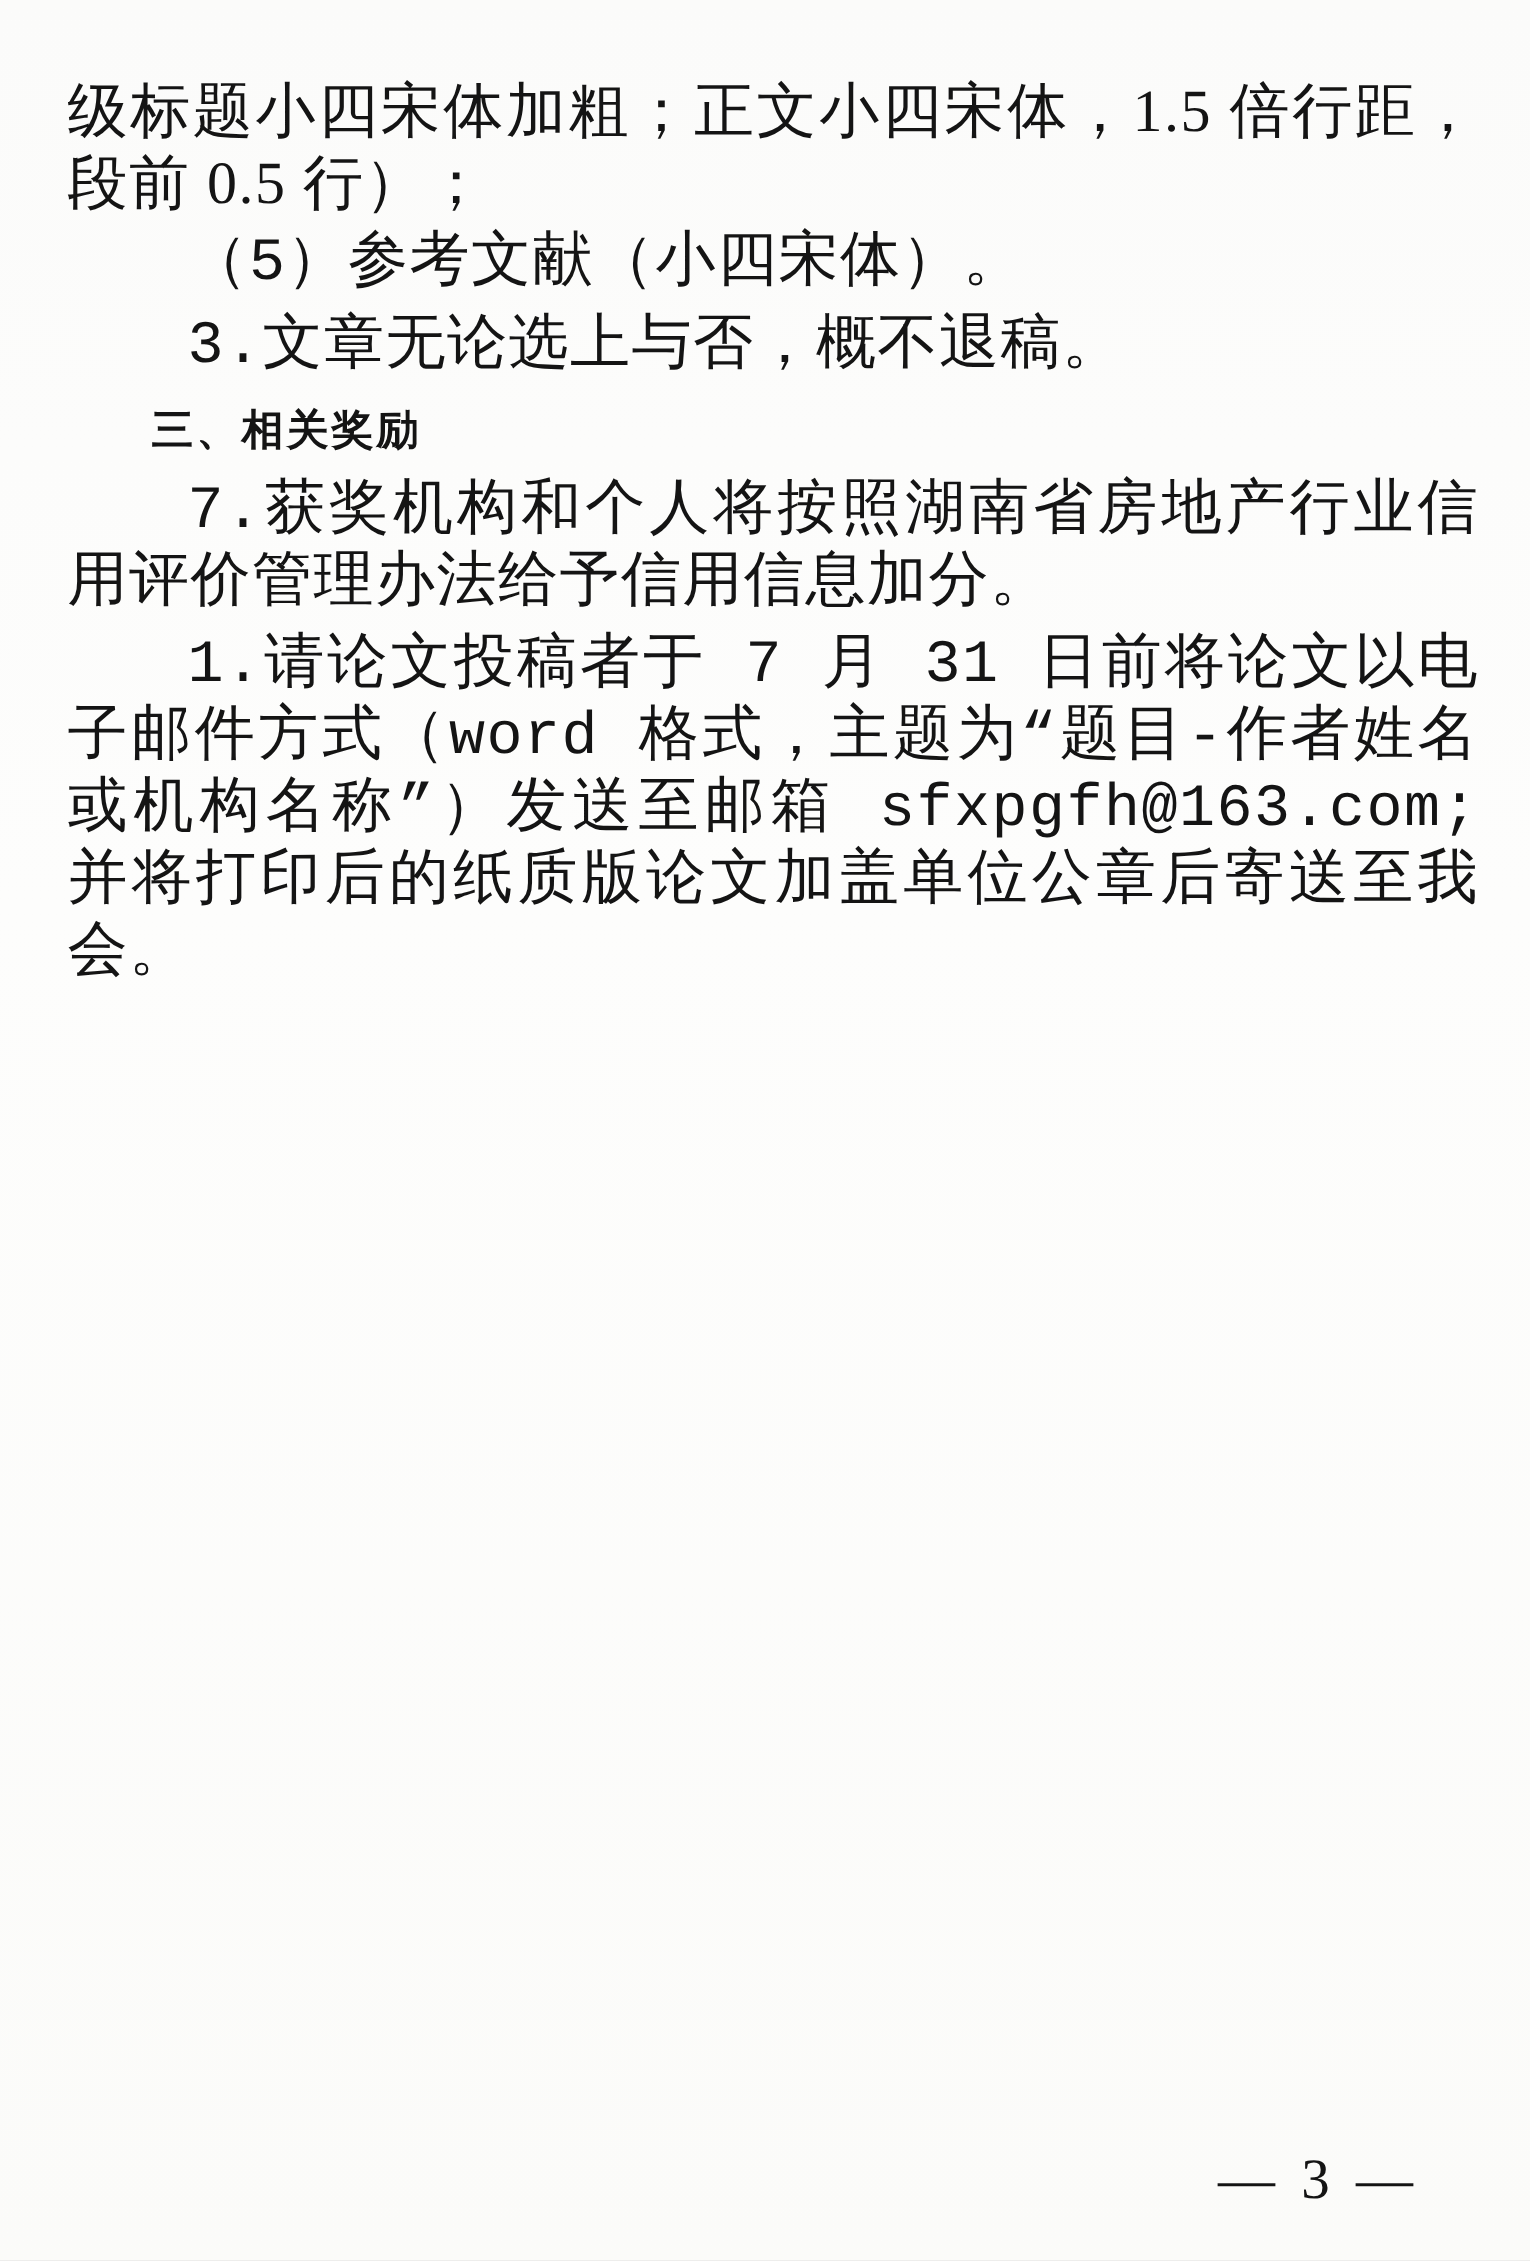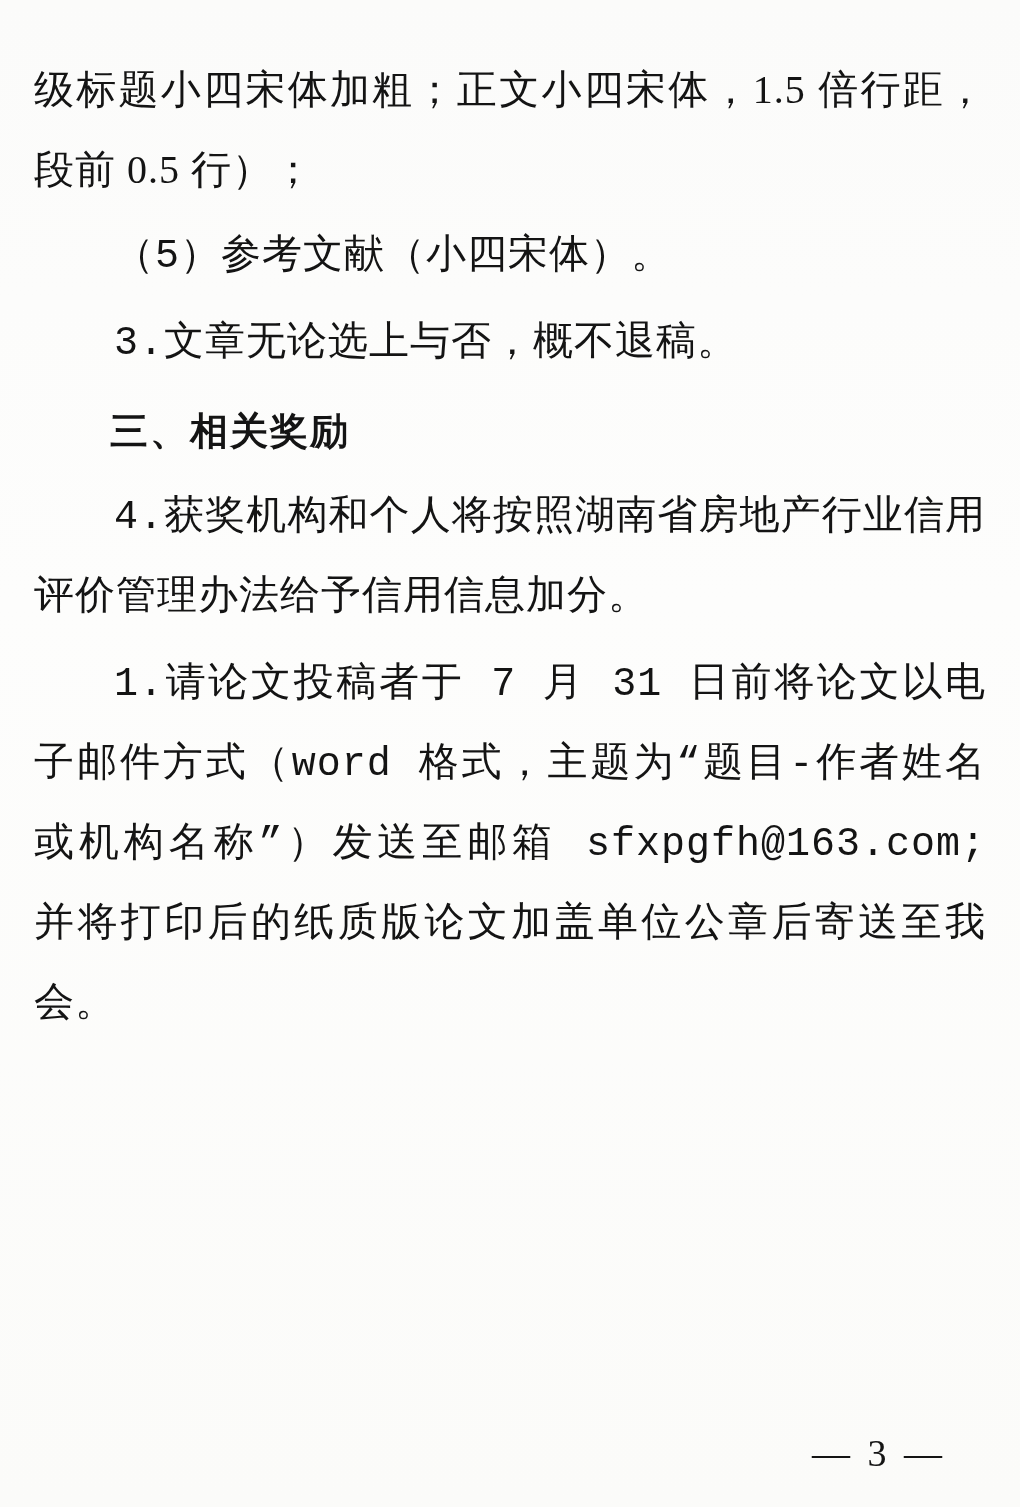--- a/index.html
+++ b/index.html
@@ -14,36 +14,36 @@
     margin: 0 auto;
     box-sizing: border-box;
     background: linear-gradient(180deg, #fbfbfa 0%, #fdfdfc 40%, #fbfbf9 100%);
     color: #141414;
     font-family: "Liberation Serif", "DejaVu Serif", serif;
     overflow: hidden;
     padding: 50px 34px 0 34px;
   }
   .block {
     font-size: 40px;
-    line-height: 80px;
+    line-height: 48px;
     letter-spacing: 1px;
     text-align: justify;
-    margin: 7px 0 0 0;
+    margin: 7px 0 0 11px;
   }
   .block.first {
     margin-top: 0;
   }
   .indent {
     text-indent: 2em;
     font-family: Liberation Mono, monospace;
   }
   .heading {
     font-family: "Liberation Sans", "DejaVu Sans", sans-serif;
     font-weight: bold;
-    font-size: 38px;
+    font-size: 28px;
     text-indent: 2em;
     letter-spacing: 2px;
   }
   .page-number {
     position: absolute;
     right: 74px;
     bottom: 32px;
     font-size: 38px;
     letter-spacing: 4px;
     white-space: nowrap;
@@ -58,20 +58,20 @@
 
   <div class="block indent">（5）参考文献（小四宋体）。</div>
 
   <div class="block indent">3.文章无论选上与否，概不退稿。</div>
 
   <div class="block heading">三、相关奖励</div>
 
 
 
 
-  <div class="block indent">4.获奖机构和个人将按照湖南省房地产行业信用评价管理办法给予信用信息加分。</div>
+  <div class="block indent">7.获奖机构和个人将按照湖南省房地产行业信用评价管理办法给予信用信息加分。</div>
 
 
   <div class="block indent">1.请论文投稿者于 7 月 31 日前将论文以电子邮件方式（word 格式，主题为“题目-作者姓名或机构名称”）发送至邮箱 sfxpgfh@163.com; 并将打印后的纸质版论文加盖单位公章后寄送至我会。</div>
 
   <div class="page-number">— 3 —</div>
 
 </div>
 
 </body></html>

